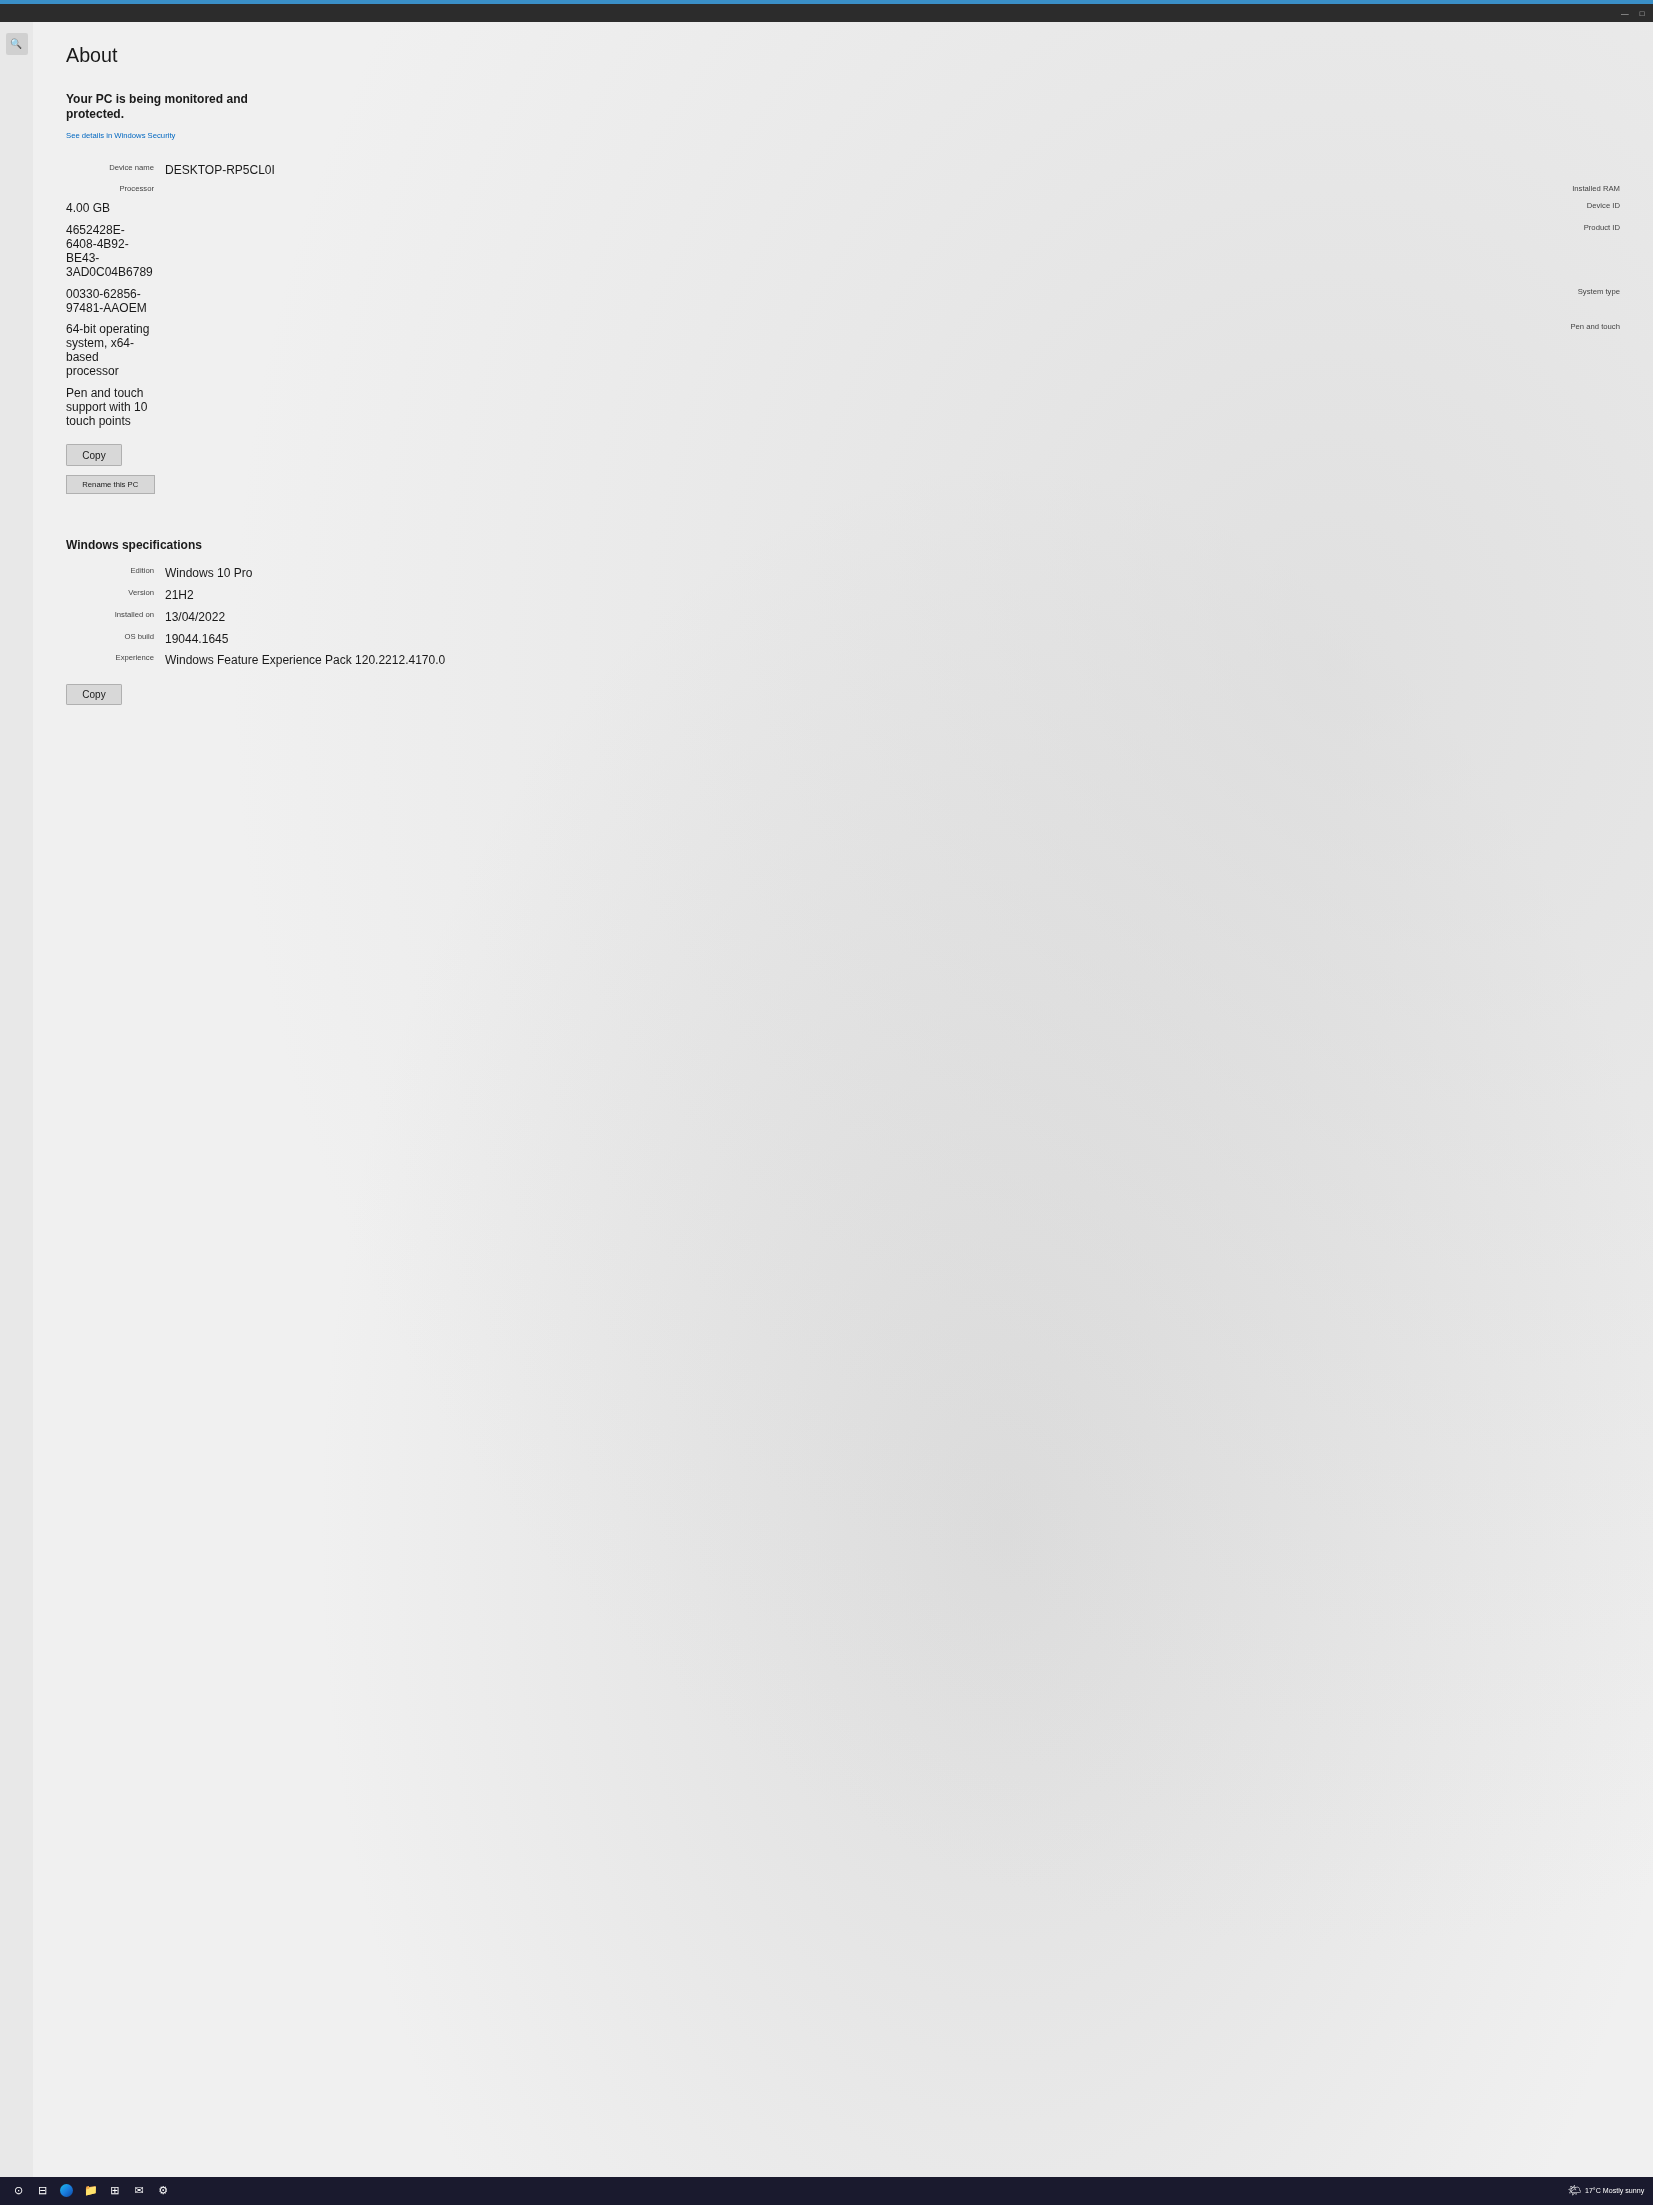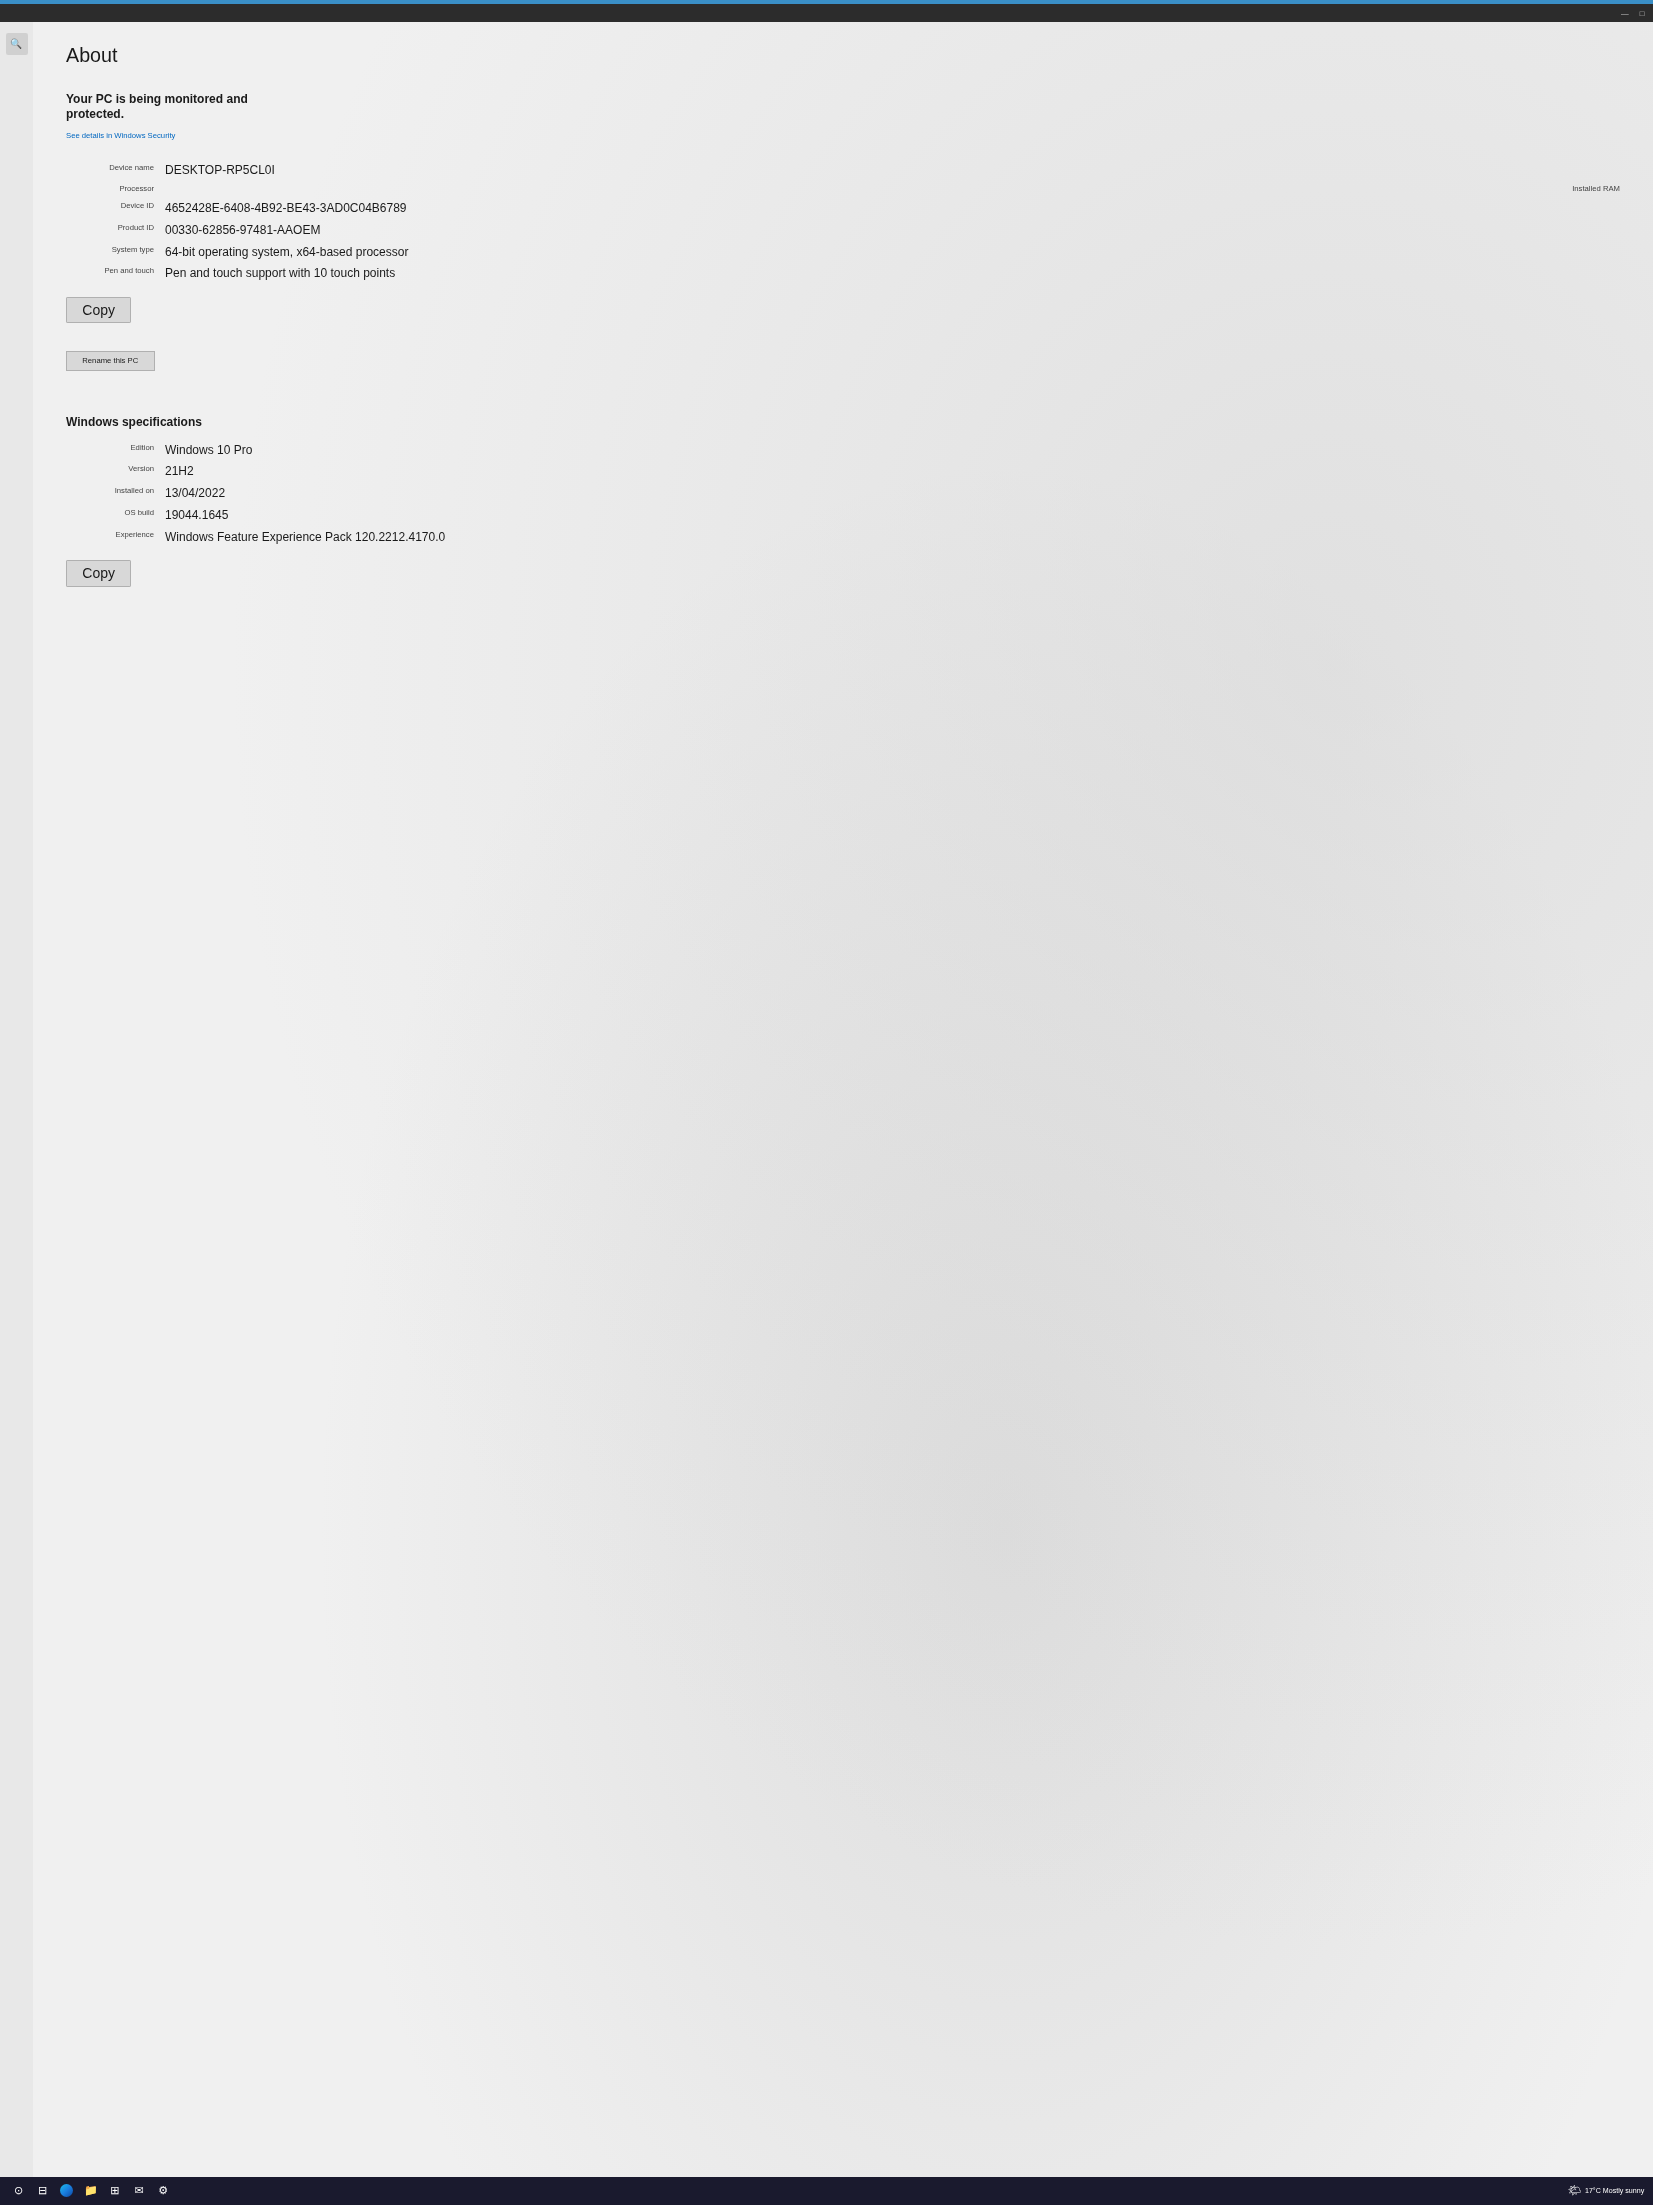--- a/index.html
+++ b/index.html
@@ -125,25 +125,25 @@
     .spec-value {
       font-size: 12px;
       color: #1a1a1a;
       padding: 1.1px 0;
     }
 
     .copy-btn {
       background: #d8d8d8;
       border: 0.5px solid #b0b0b0;
       padding: 4.4px 15.3px;
-      font-size: 14px;
+      font-size: 10px;
       cursor: pointer;
       border-radius: 1.1px;
       color: #1a1a1a;
-      margin-bottom: 22px;
+      margin-bottom: 3px;
       display: inline-block;
     }
 
     .rename-btn {
       background: #d8d8d8;
       border: 0.5px solid #b0b0b0;
       padding: 4.4px 15.3px;
       font-size: 7.7px;
       cursor: pointer;
       border-radius: 0;
@@ -264,20 +264,21 @@
 
     <a class="security-link">See details in Windows Security</a>
 
     
 
     <div class="spec-table" id="device-spec-table">
     <div class="spec-label">Device name</div>
         <div class="spec-value">DESKTOP-RP5CL0I</div>
         <div class="spec-label">Processor</div>
         <div class="spec-label">Installed RAM</div>
+        <div class="spec-value">4.00 GB</div>
         <div class="spec-label">Device ID</div>
         <div class="spec-value">4652428E-6408-4B92-BE43-3AD0C04B6789</div>
         <div class="spec-label">Product ID</div>
         <div class="spec-value">00330-62856-97481-AAOEM</div>
         <div class="spec-label">System type</div>
         <div class="spec-value">64-bit operating system, x64-based processor</div>
         <div class="spec-label">Pen and touch</div>
         <div class="spec-value">Pen and touch support with 10 touch points</div>
       </div>
 

